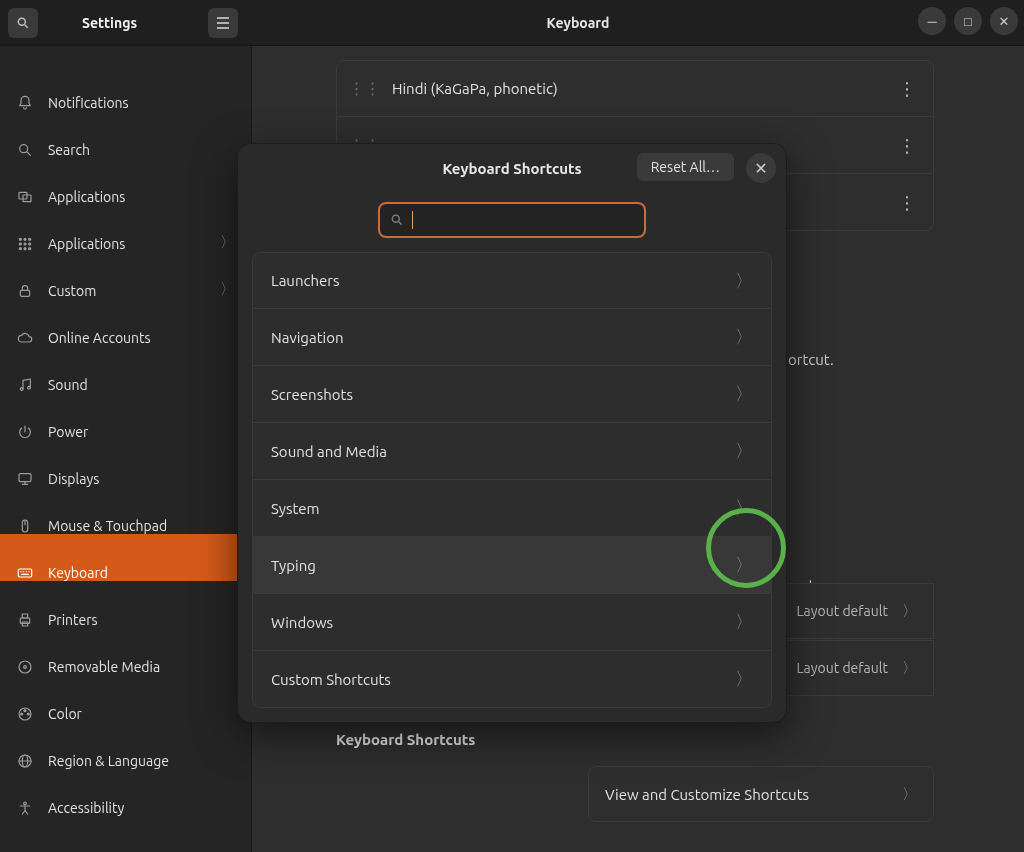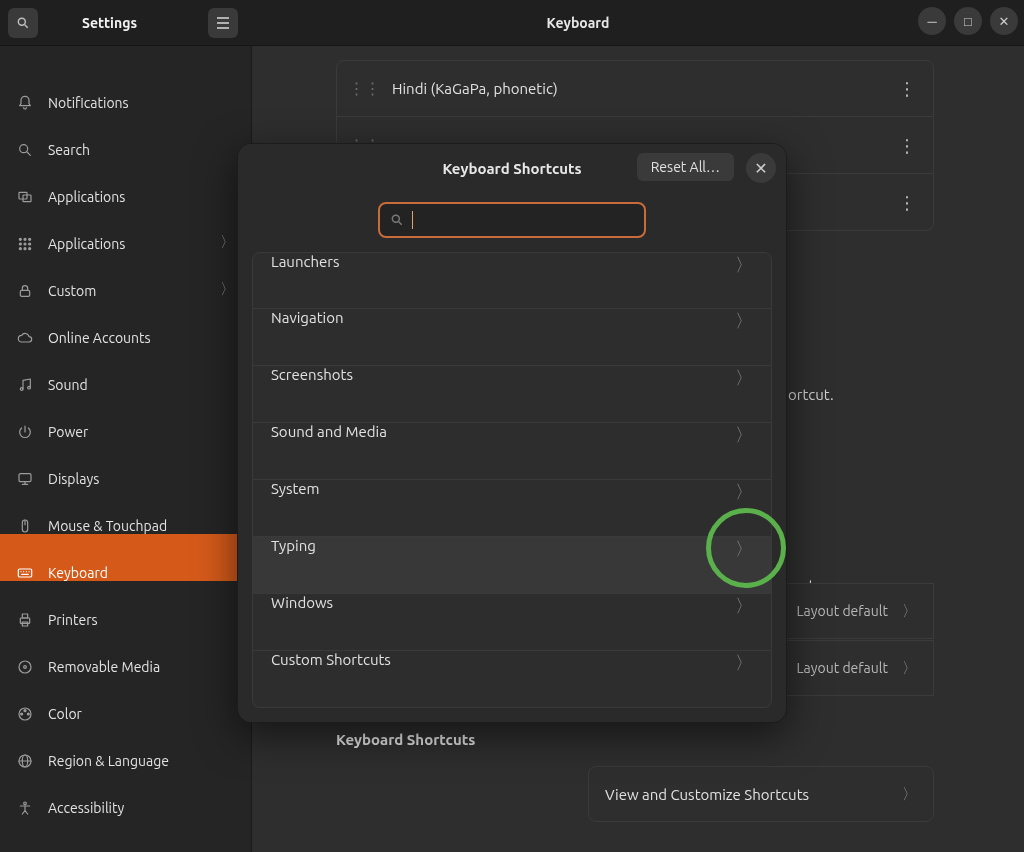--- a/index.html
+++ b/index.html
@@ -137,21 +137,21 @@
     flex:1; background:transparent; border:none; outline:none;
     color:#eee; font-size:14px; caret-color:#e59a5a;
   }
   .search-box .sicn { color:#7a7a7a; font-size:14px; }
   .caret-bar {
     width: 1px; height: 18px; background:#e0a26a;
   }
 
   .cat-list { padding: 0 14px 14px; }
   .cat {
-    height: 57px; display:flex; align-items:flex-start; padding: 0 18px;
+    height: 57px; display:flex; align-items:center; padding: 0 18px;
     border: 1px solid #3a3a3a; border-top: none;
     font-size:15px; color:#e2e2e2; position:relative;
     background:#2d2d2d;
   }
   .cat:first-child { border-top: 1px solid #3a3a3a; border-radius: 8px 8px 0 0;}
   .cat:last-child  { border-radius: 0 0 8px 8px; }
   .cat.hover { background:#383838; }
   .cat .chev {
     position:absolute; right: 18px; color:#7f7f7f; font-size:18px;
   }
@@ -380,21 +380,21 @@
         <div class="input-label"></div>
         <div class="vdots">⋮</div>
       </div>
       <div class="input-row" style="border:1px solid #3b3b3b;border-top:none;border-bottom-left-radius:8px;border-bottom-right-radius:8px;">
         <div class="drag">⋮⋮</div>
         <div class="input-label"></div>
         <div class="vdots">⋮</div>
       </div>
     </div>
 
-    <div class="bg-text" style="left:536px; top:305px;margin-top:35px;">ortcut.</div>
+    <div class="bg-text" style="left:536px; top:305px;">ortcut.</div>
 
     <div class="bg-text" style="left:538px; top:508px;margin-top:24px;">ard.</div>
 
     <div class="bg-row" style="top:537px;">
        <span></span>
        <span class="val">Layout default</span>
        <span class="chev">〉</span>
     </div>
     <div class="bg-row" style="top:594px;">
        <span></span>

